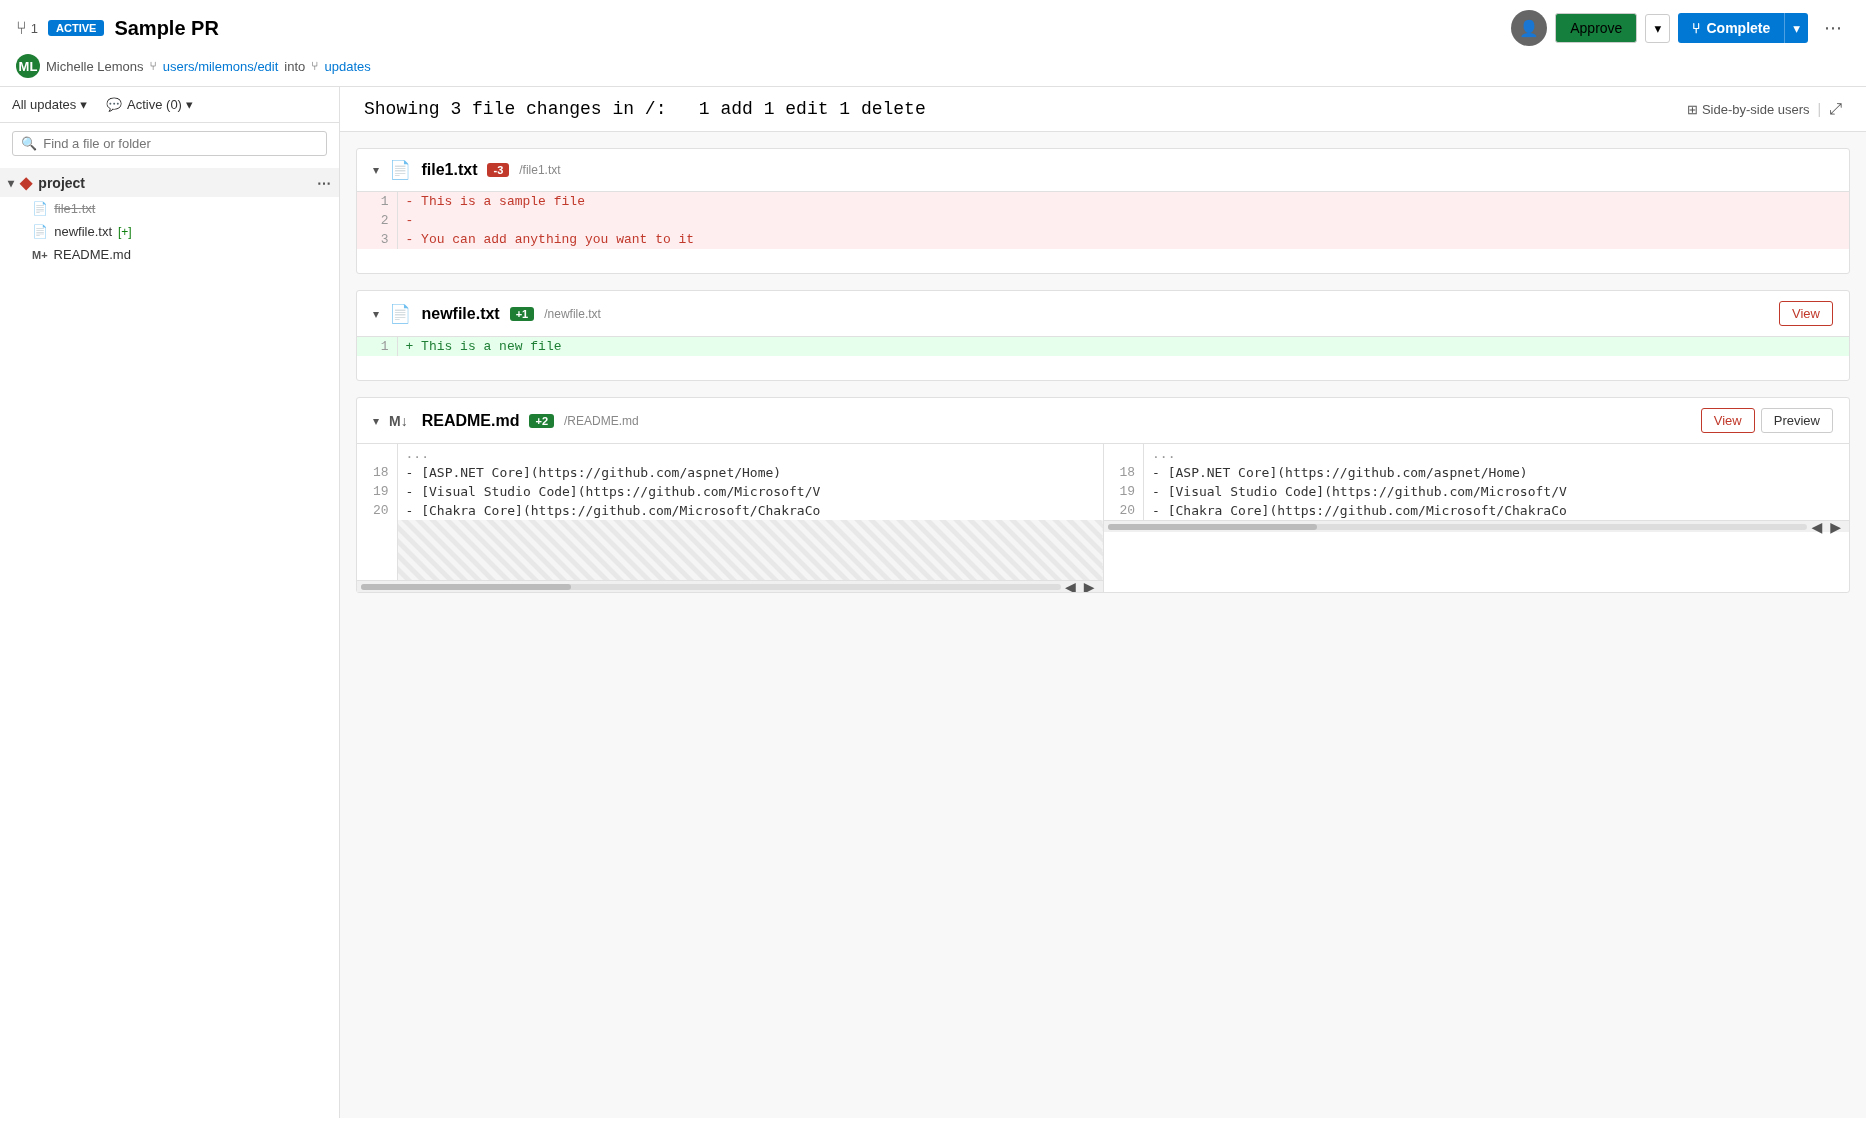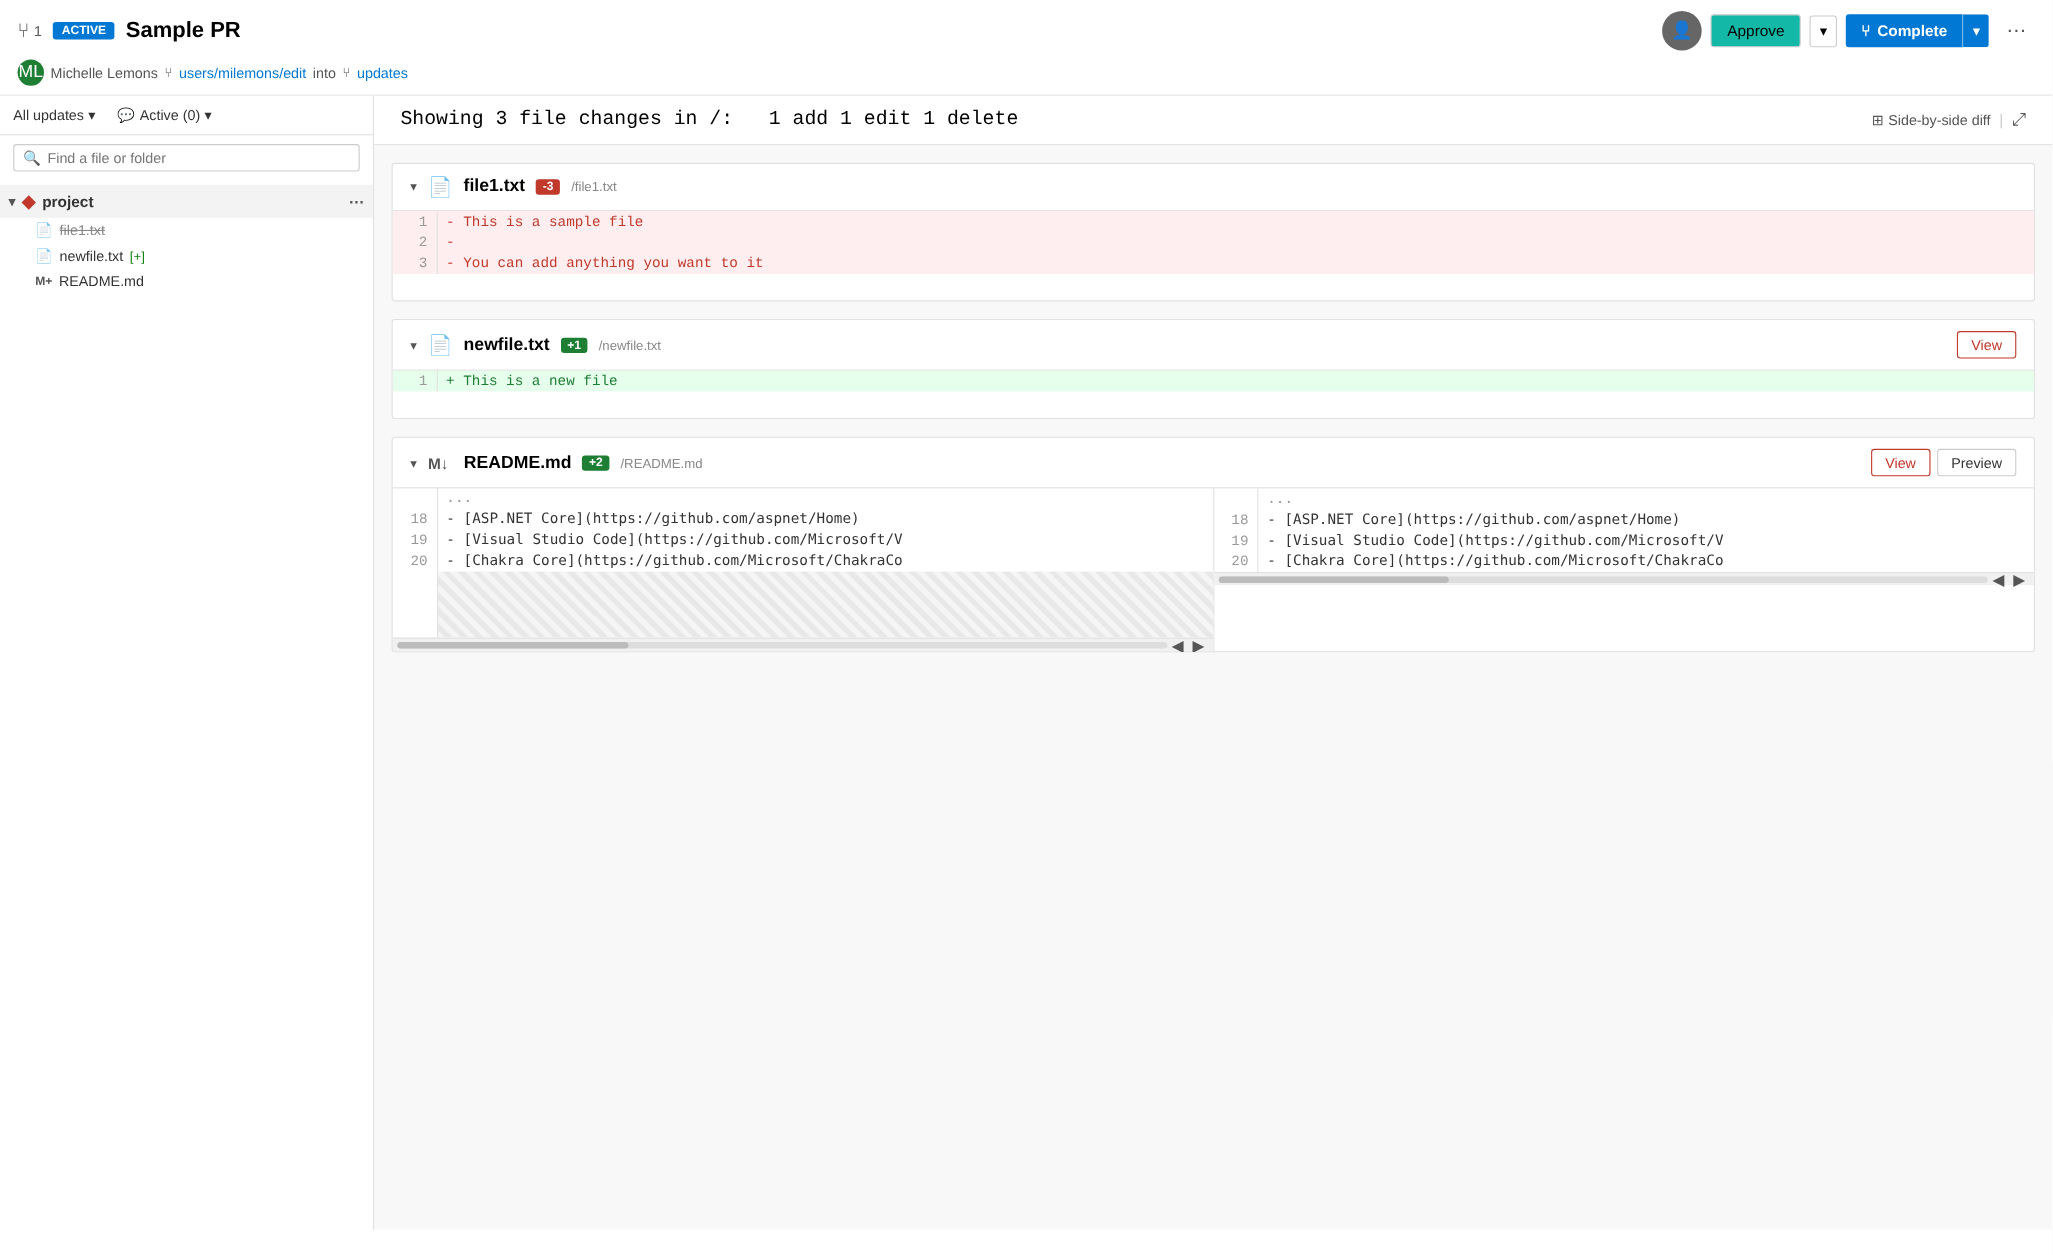--- a/index.html
+++ b/index.html
@@ -6,25 +6,25 @@
     body { font-family: 'Segoe UI', Arial, sans-serif; font-size: 14px; color: #333; background: #fff; }
 
     
     .header { padding: 10px 16px 0 16px; border-bottom: 1px solid #e0e0e0; }
     .header-top { display: flex; align-items: center; justify-content: space-between; padding-bottom: 8px; }
     .header-left { display: flex; align-items: center; gap: 10px; }
     .pr-icon { display: flex; align-items: center; gap: 4px; color: #555; font-size: 13px; }
     .active-badge { background: #0078d4; color: #fff; font-size: 11px; font-weight: 600; padding: 2px 8px; border-radius: 3px; }
     .pr-title { font-size: 20px; font-weight: 600; color: #000000; }
     .header-meta { display: flex; align-items: center; gap: 6px; font-size: 13px; color: #555; margin-bottom: 8px; }
-    .avatar { width: 24px; height: 24px; border-radius: 50%; background: #1e7e34; color: white; display: flex; align-items: center; justify-content: center; font-size: 16px; font-weight: 400; }
+    .avatar { width: 24px; height: 24px; border-radius: 50%; background: #1e7e34; color: white; display: flex; align-items: center; justify-content: center; font-size: 13px; font-weight: 700; }
     .avatar-lg { width: 36px; height: 36px; border-radius: 50%; background: #666; color: white; display: flex; align-items: center; justify-content: center; font-size: 16px; }
     .link-blue { color: #0078d4; text-decoration: none; cursor: pointer; }
     .header-actions { display: flex; align-items: center; gap: 8px; }
-    .btn-approve { border: 1px solid #ccc; background: #14b8a6; padding: 6px 14px; border-radius: 3px; cursor: pointer; font-size: 14px; display: flex; align-items: center; gap: 6px; }
+    .btn-approve { border: 1px solid #ccc; background: #15803d; padding: 6px 14px; border-radius: 3px; cursor: pointer; font-size: 14px; display: flex; align-items: center; gap: 6px; }
     .btn-approve-drop { border: 1px solid #ccc; background: #fff; padding: 6px 8px; border-radius: 3px; cursor: pointer; }
     .btn-complete { background: #0078d4; color: white; border: none; padding: 7px 14px; border-radius: 3px 0 0 3px; cursor: pointer; font-size: 14px; font-weight: 600; display: flex; align-items: center; gap: 6px; }
     .btn-complete-drop { background: #0078d4; color: white; border: none; border-left: 1px solid rgba(255,255,255,0.3); padding: 7px 8px; border-radius: 0 3px 3px 0; cursor: pointer; }
     .btn-more { border: none; background: none; padding: 6px 8px; cursor: pointer; font-size: 18px; color: #555; }
     .btn-group { display: flex; }
 
     
     .nav-tabs { display: flex; gap: 0; border-bottom: none; }
     .nav-tab { padding: 8px 16px; cursor: pointer; font-size: 14px; color: #555; border-bottom: 2px solid transparent; text-decoration: none; }
     .nav-tab.active { color: #000; border-bottom: 2px solid #0078d4; font-weight: 600; }
@@ -189,21 +189,21 @@
   <div class="content">
     <div class="content-header">
       <div style="font-size:18px;color:#000000;font-family:Liberation Mono, monospace;">
         <span>Showing 3 file changes in /:</span>
         &nbsp;
         <span>1 add  1 edit  1 delete</span>
       </div>
       <div class="view-controls">
         <div class="side-by-side-btn">
           <span>⊞</span>
-          <span>Side-by-side diff</span>
+          <span>Side-by-side users</span>
         </div>
         <span style="color:#ccc;">|</span>
         <button class="expand-btn">⤢</button>
       </div>
     </div>
 
     <div class="file-block">
       <div class="file-block-header">
         <span class="file-chevron">▾</span>
         <span class="file-doc-icon">📄</span>

